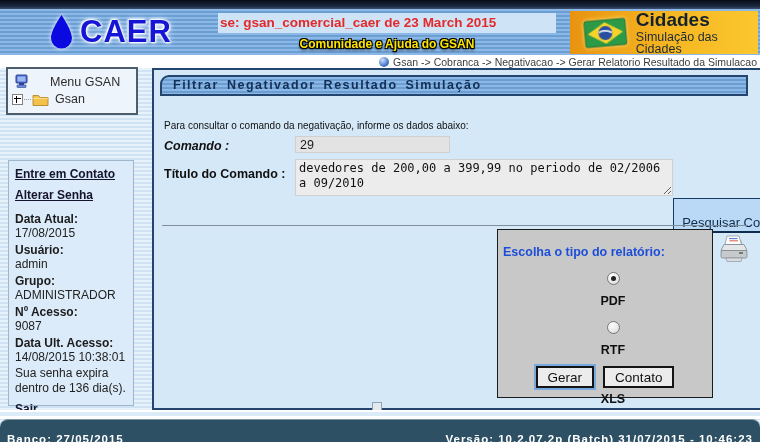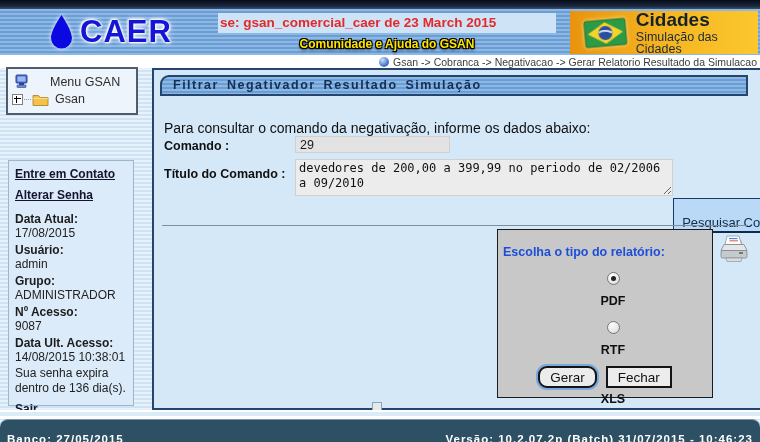--- a/index.html
+++ b/index.html
@@ -63,23 +63,23 @@
   .sair{margin-top:6px;}
 
   
   .content-panel{position:absolute;left:152px;top:68px;width:678px;height:342px;
                  background:#d5e8f8;border:2px solid #24466e;box-sizing:border-box;}
   .panel-title{position:absolute;left:6px;top:5px;width:588px;height:21px;
                background:repeating-linear-gradient(180deg,#8cb8e8 0 2px,#6c9ed2 2px 4px);
                border:2px solid #24466e;border-top-left-radius:9px;box-sizing:border-box;
                font-size:12.5px;font-weight:bold;color:#132f55;letter-spacing:1.5px;word-spacing:3px;
                line-height:16px;padding-left:11px;}
-  .instruction{position:absolute;left:10px;top:50px;font-size:14px;color:#101010;}
+  .instruction{position:absolute;left:10px;top:50px;font-size:10px;color:#101010;}
   .field-label{position:absolute;font-weight:bold;font-size:12.5px;color:#101010;}
-  .lbl-comando{left:10px;top:69px;}
+  .lbl-comando{left:10px;top:69px;font-style:italic;}
   .lbl-titulo{left:10px;top:97px;}
   .comando-input{position:absolute;left:141px;top:66px;width:155px;height:17px;
                  background:#e3e3e3;border:1px solid #d0d0d0;font-family:"Liberation Sans",sans-serif;
                  font-size:12.5px;color:#1a1a1a;padding:0 4px;box-sizing:border-box;}
   .titulo-textarea{position:absolute;left:141px;top:89px;width:378px;height:37px;
                    background:#ececec;border:1px solid #d0d0d0;box-sizing:border-box;
                    font-family:"DejaVu Sans Mono",monospace;font-size:12px;line-height:15px;
                    color:#111;padding:1px 3px;resize:both;overflow:hidden;}
   .search-btn{position:absolute;right:18px;top:128px;height:20px;
               background:#b9d9f7;border:1px solid #163a63;border-right:2px solid #0e2c4e;
@@ -92,21 +92,21 @@
   .report-title{margin:15px 0 0 5px;font-weight:bold;font-size:12.5px;color:#1d4ed8;}
   .radio-row{display:flex;align-items:center;gap:9px;margin:13px 0 0 16px;cursor:pointer;flex-direction:column;}
   .radio{width:13px;height:13px;border-radius:50%;border:1px solid #777;flex:0 0 auto;
          background:radial-gradient(circle at 30% 25%,#ffffff,#d8d8d8);box-sizing:border-box;position:relative;}
   .radio.checked::after{content:"";position:absolute;left:3px;top:3px;width:5px;height:5px;
                         border-radius:50%;background:#222;}
   .radio-label{font-weight:bold;font-size:12.5px;color:#101010;}
   .report-buttons{position:absolute;left:0;right:0;bottom:9px;display:flex;justify-content:center;gap:9px;}
   .btn{height:22px;background:#ececec;border:2px solid #141414;font-family:"Liberation Sans",sans-serif;
        font-size:13.5px;color:#111;padding:0 10px;cursor:pointer;}
-  .btn-gerar{box-shadow:0 0 0 2px #79a8dd;border-radius:9px;}
+  .btn-gerar{box-shadow:0 0 0 2px #79a8dd;}
   .printer{position:absolute;left:563px;top:164px;cursor:pointer;}
 
   
   .frame-notch{position:absolute;left:372px;top:402px;width:10px;height:13px;
                background:#e4e9ee;border:1px solid #8fa3b5;box-sizing:border-box;}
   .prefooter{position:absolute;left:0;top:410px;width:760px;height:9px;
              background:linear-gradient(180deg,#ffffff 0 2px,#dcebf8 2px 6px,#ffffff 6px 9px);}
   .footer{position:absolute;left:0;top:419px;width:760px;height:38px;background:#2e5065;
           border-top:1px solid #7d99a8;box-sizing:border-box;color:#fff;font-weight:bold;
           font-size:11.5px;letter-spacing:1px;display:flex;justify-content:space-between;
@@ -212,21 +212,21 @@
       <div class="radio-row">
         <span class="radio"></span>
         <span class="radio-label">XLS</span>
       </div>
       <div class="radio-row">
         <span class="radio"></span>
         <span class="radio-label">HTML</span>
       </div>
       <div class="report-buttons">
         <button class="btn btn-gerar">Gerar</button>
-        <button class="btn">Fechar</button>
+        <button class="btn">Contato</button>
       </div>
     </div>
 
     <svg class="printer" width="33" height="30" viewBox="0 0 33 30">
       <polygon points="24,6 27,14 12,14 10,6" fill="#aeb4ba"></polygon>
       <polygon points="10,2 22,2 24.5,10.5 8,10.5" fill="#fdfdfd" stroke="#8f979e" stroke-width="0.8"></polygon>
       <line x1="12" y1="4.6" x2="20.5" y2="4.6" stroke="#5a79d8" stroke-width="1.1"></line>
       <line x1="12.5" y1="6.8" x2="21" y2="6.8" stroke="#d86a5a" stroke-width="1.1"></line>
       <polygon points="7,10.5 27,10.5 30,16.5 4,16.5" fill="#e4e6e8" stroke="#7e868e" stroke-width="0.8"></polygon>
       <rect x="4" y="16.5" width="26" height="7.5" rx="1.5" fill="#c6cacd" stroke="#7e868e" stroke-width="0.8"></rect>

